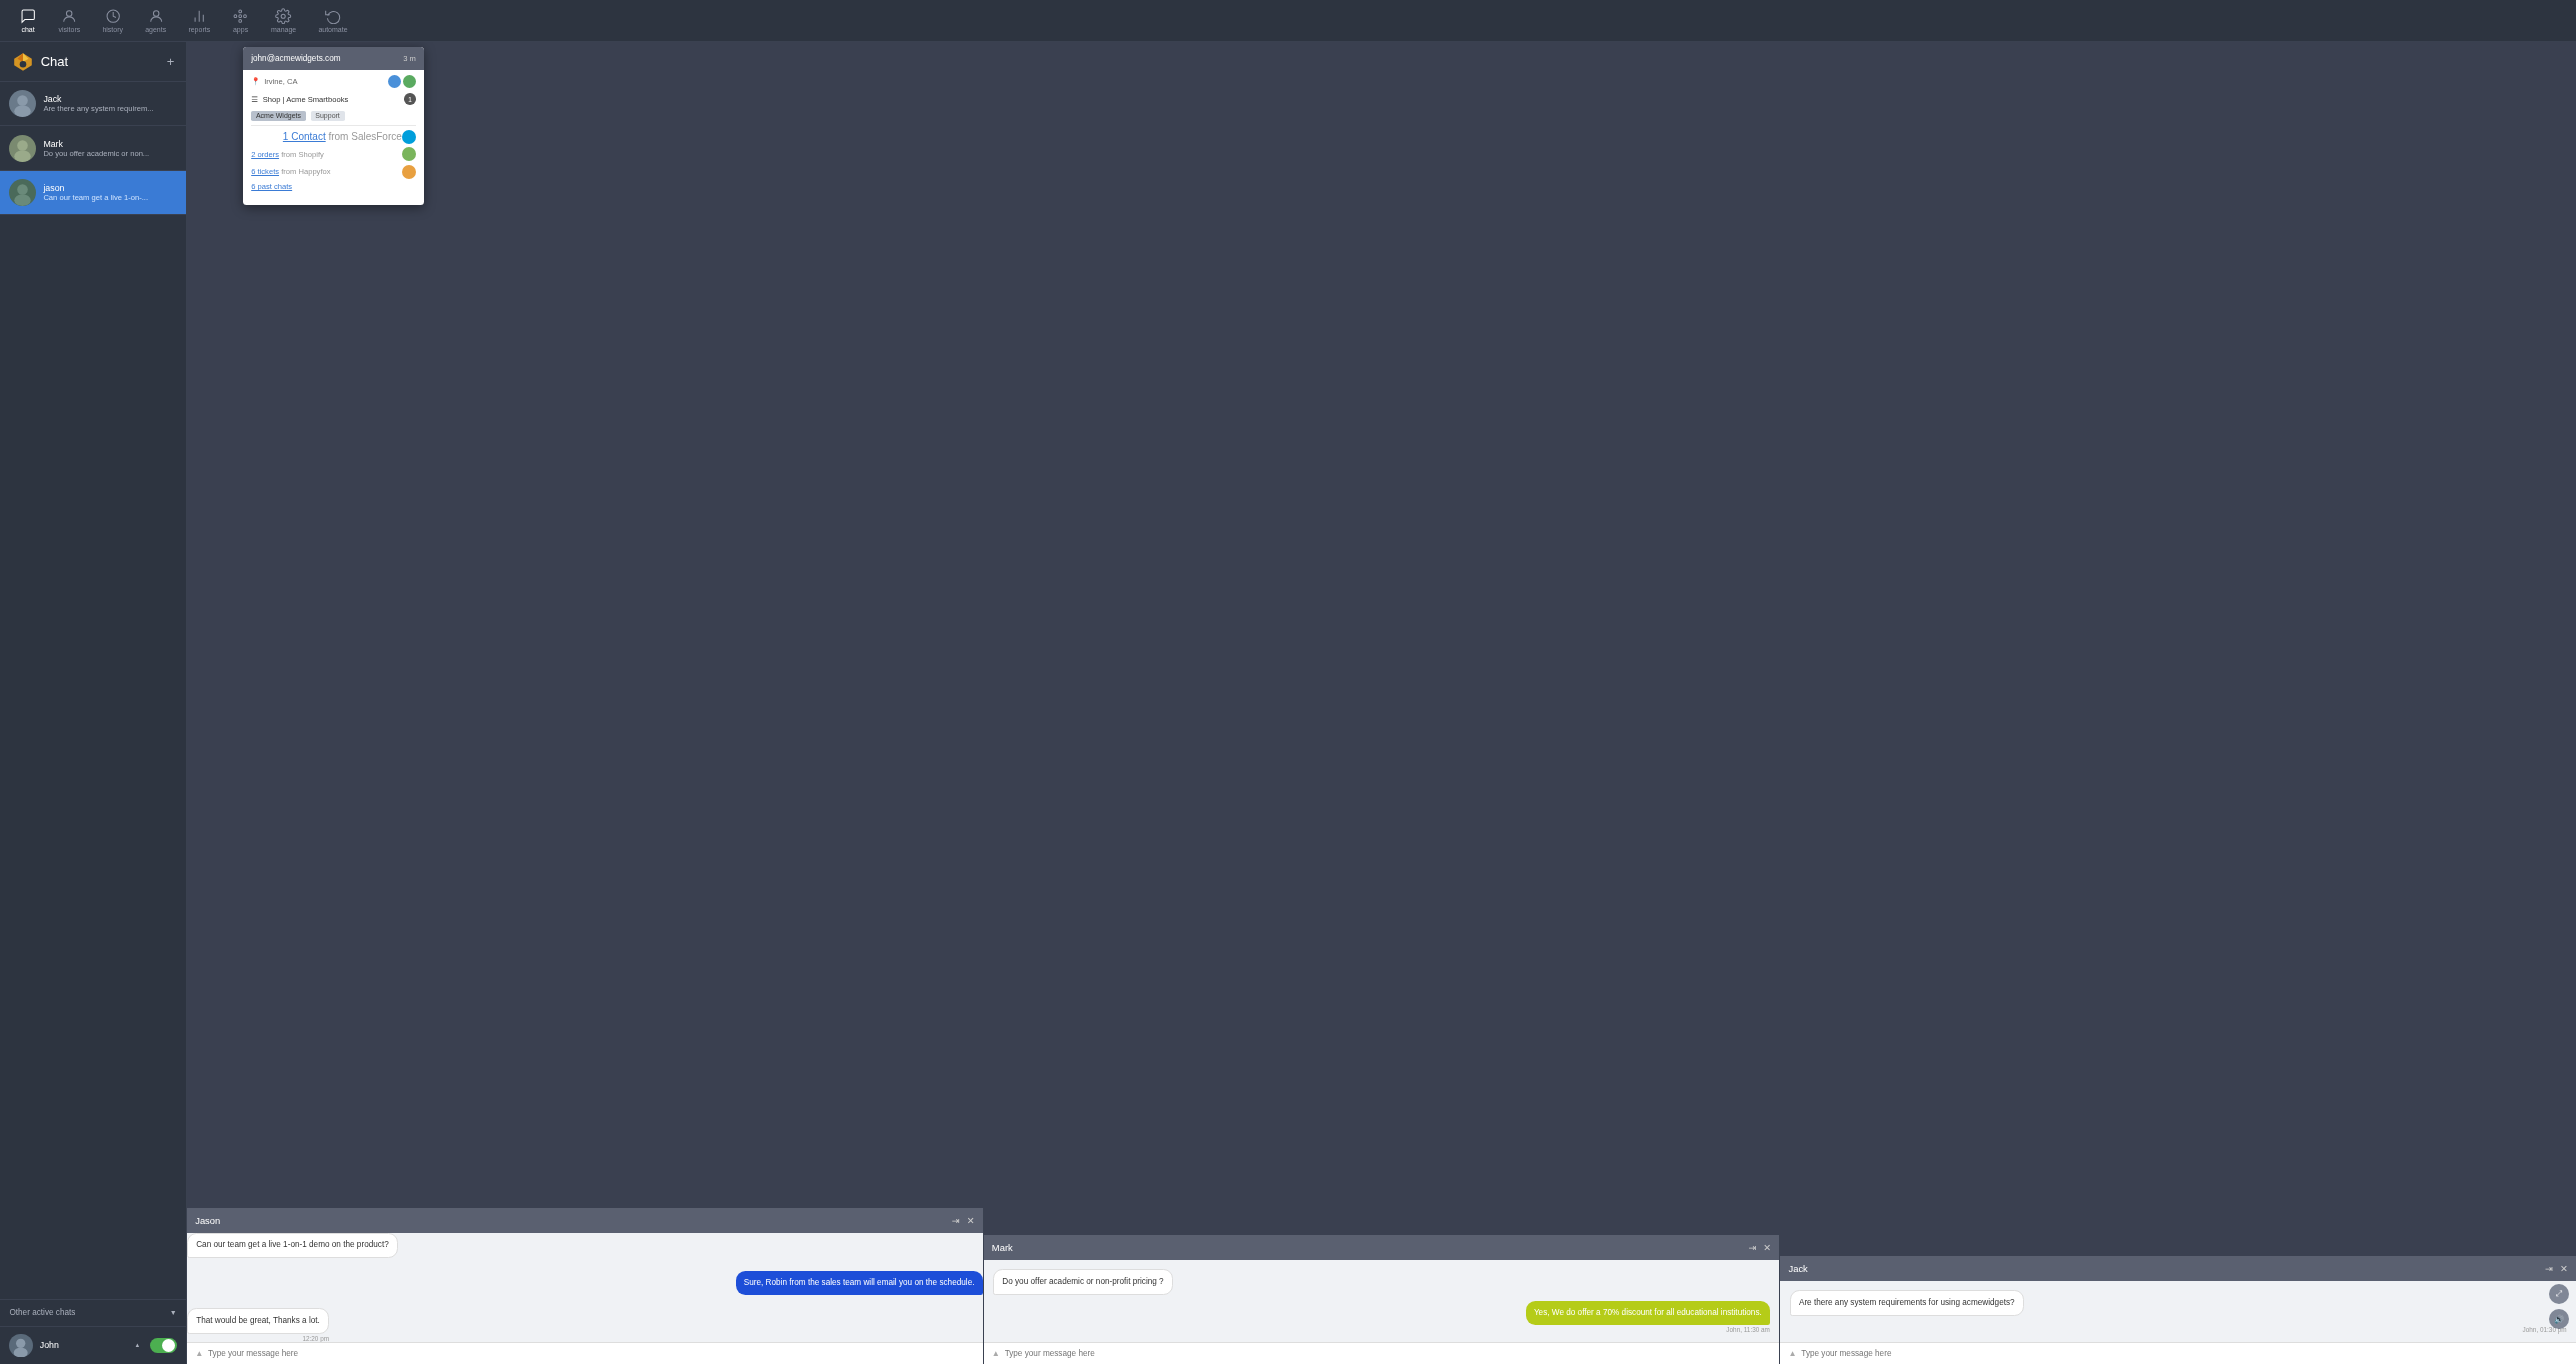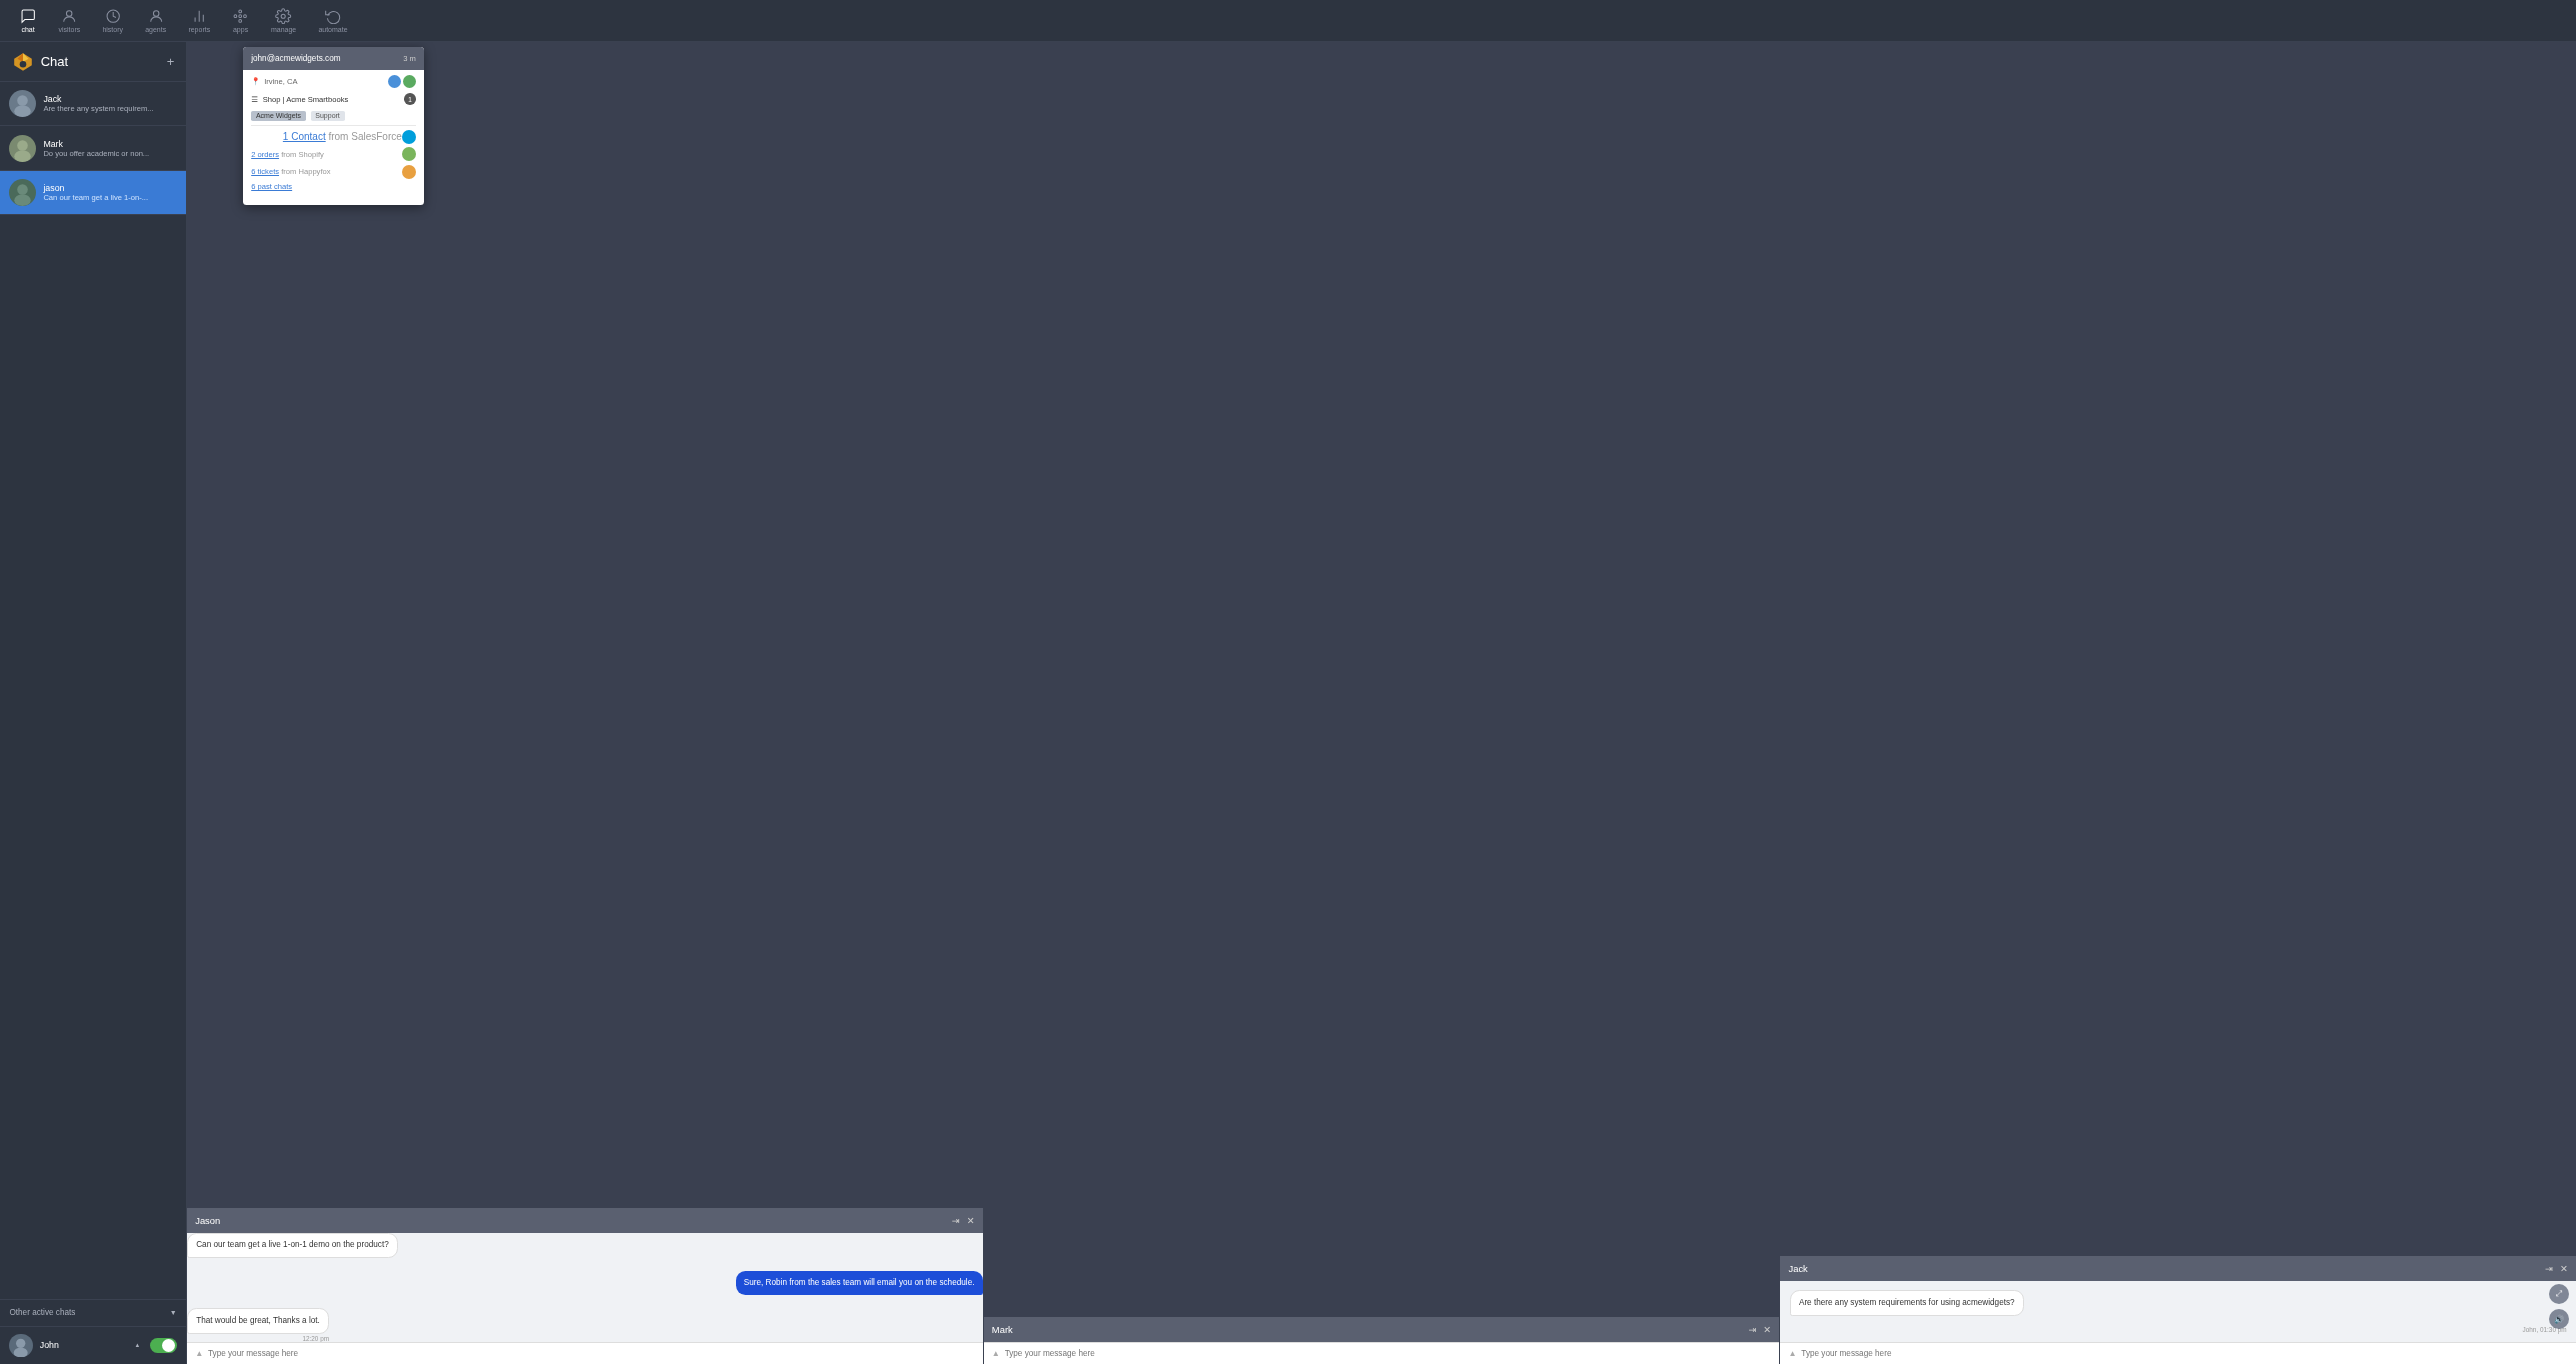--- a/index.html
+++ b/index.html
@@ -233,20 +233,27 @@
       </div>
 
       <div style="flex:1; display:flex; flex-direction:column; border-right:0.6px solid #3a4150; background:#f0f2f5; color:#333; min-width:0; margin-top:auto;">
         <div style="background:#5a6070; color:#fff; padding:7px 8.2px; display:flex; align-items:center; justify-content:space-between; flex-shrink:0;">
           <span style="font-size:9.4px; font-weight:500;">Mark</span>
           <div style="display:flex; gap:7px; align-items:center;">
             <span style="color:#ccc; cursor:pointer; font-size:9.4px;">⇥</span>
             <span style="color:#ccc; cursor:pointer; font-size:9.4px;">✕</span>
           </div>
         </div>
+        <div style="flex:1; overflow-y:auto; padding:9.4px; display:flex; flex-direction:column; gap:5.8px;">
+          <div style="max-width:75%; padding:5.8px 8.2px; border-radius:9.4px 9.4px 9.4px 2.3px; font-size:8.2px; line-height:1.5; background:#fff; border:0.6px solid #ddd; align-self:flex-start;">Do you offer academic or non-profit pricing ?</div>
+          <div style="align-self:flex-end; max-width:80%;">
+            <div style="padding:5.8px 8.2px; border-radius:9.4px 9.4px 2.3px 9.4px; font-size:8.2px; line-height:1.5; background:#b5cc18; color:#fff;">Yes, We do offer a 70% discount for all educational institutions.</div>
+            <div style="font-size:6.4px; color:#999; text-align:right; margin-top:1.2px;">John, 11:30 am</div>
+          </div>
+        </div>
         <div style="background:#fff; border-top:0.6px solid #ddd; padding:5.8px 8.2px; display:flex; align-items:center; gap:4.7px; flex-shrink:0;">
           <span style="color:#aaa; font-size:8.2px; cursor:pointer;">▲</span>
           <input type="text" style="flex: 1 1 0%; border: none; outline: none; font-size: 8.2px; color: rgb(153, 153, 153); background: transparent;" placeholder="Type your message here">
         </div>
       </div>
 
       <div style="flex:1; display:flex; flex-direction:column; background:#f0f2f5; color:#333; min-width:0; margin-top:auto; position:relative;">
         <div style="background:#5a6070; color:#fff; padding:7px 8.2px; display:flex; align-items:center; justify-content:space-between; flex-shrink:0;">
           <span style="font-size:9.4px; font-weight:500;">Jack</span>
           <div style="display:flex; gap:7px; align-items:center;">

